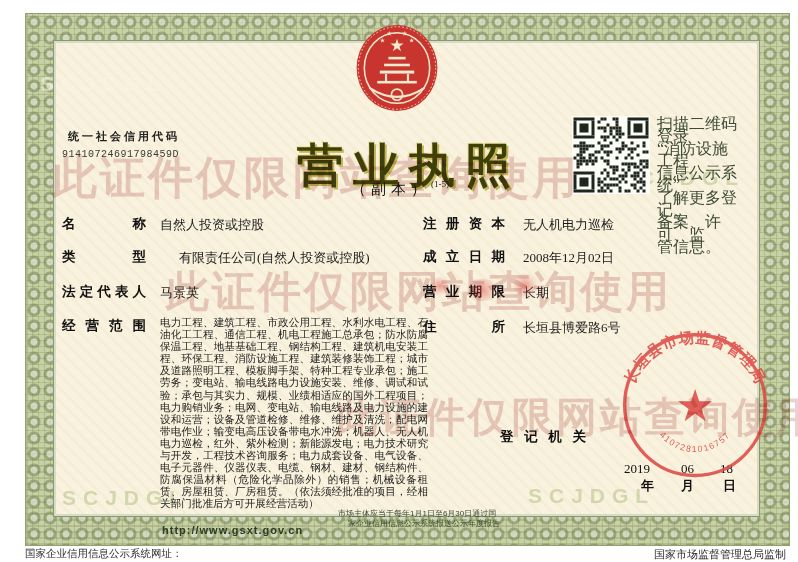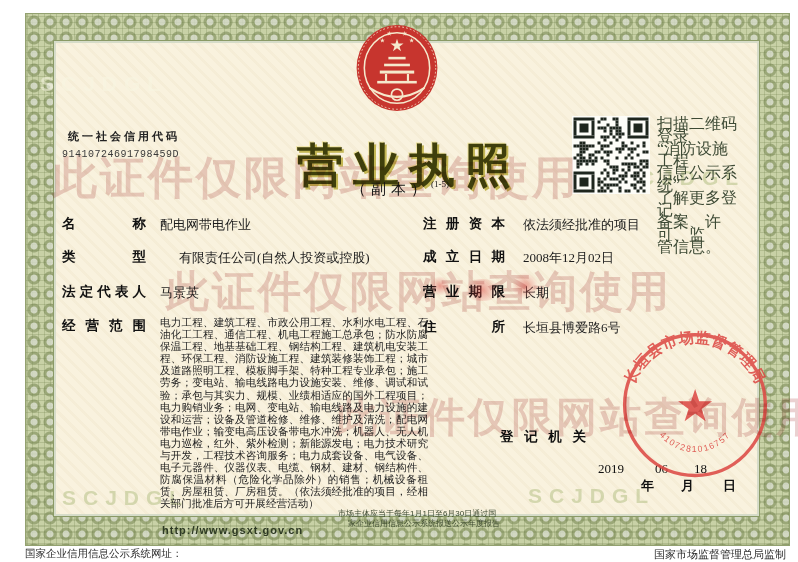--- a/index.html
+++ b/index.html
@@ -35,21 +35,21 @@
   .subtitle{font-size:15px;color:#151515;letter-spacing:5px;text-align:center;z-index:4;
             font-family:"Liberation Serif",serif;}
   .copyidx{font-size:9px;letter-spacing:0;vertical-align:7px;}
   .qr-cap{font-size:16px;line-height:12.3px;color:#3d4a35;z-index:4;font-family:"Liberation Serif",serif;}
   
   .flabel{font-size:13.5px;font-weight:bold;color:#111;z-index:4;}
   .char-justify{display:flex;justify-content:space-between;}
   .fvalue{font-family:"Liberation Serif",serif;font-size:13px;color:#1c1c1c;z-index:4;white-space:nowrap;}
   .scope{font-family:"Liberation Serif",serif;font-size:10.6px;line-height:12.1px;color:#222;
          text-align:justify;z-index:4;}
-  .dateval{font-family:"Liberation Serif",serif;font-size:13px;color:#111;z-index:4;}
+  .dateval{font-family:"Liberation Serif",serif;font-size:13px;color:#111;z-index:4;margin-left:26px;}
   .datelab{font-size:13px;font-weight:bold;color:#111;z-index:4;}
   
   .stamp{z-index:6;opacity:.88;filter:blur(.2px);}
   .smudge{border-radius:50%;z-index:6;
     background:radial-gradient(circle, rgba(221,75,70,.5), rgba(221,75,70,0) 70%);}
   
   .url{font-size:11px;font-weight:bold;color:#2e3a24;letter-spacing:1px;z-index:4;}
   .notice{font-size:8px;color:#38452c;z-index:4;white-space:nowrap;}
   .footer-txt{font-size:10.5px;color:#2b2b2b;z-index:4;font-family:"Liberation Serif",serif;}
 </style>
@@ -295,21 +295,21 @@
   <div>信息公示系统”</div>
   <div>了解更多登记、</div>
   <div>备案、许可、监</div>
   <div>管信息。</div>
 </div>
 
 <div class="abs flabel char-justify" style="left:62px;top:215px;width:84px;">
     <span>名</span>
     <span>称</span>
   </div>
-<div class="abs fvalue" style="left:160px;top:216px;">配电网带电作业</div>
+<div class="abs fvalue" style="left:160px;top:216px;">自然人投资或控股</div>
 
 <div class="abs flabel char-justify" style="left:62px;top:248px;width:84px;">
     <span>类</span>
     <span>型</span>
   </div>
 <div class="abs fvalue" style="left:160px;top:249px;margin-left:19px;">有限责任公司(自然人投资或控股)</div>
 
 <div class="abs flabel char-justify" style="left:62px;top:283px;width:84px;">
     <span>法</span>
     <span>定</span>
@@ -326,21 +326,21 @@
     <span>围</span>
   </div>
 <div class="abs scope" style="left:160px;top:317px;width:268px;">电力工程、建筑工程、市政公用工程、水利水电工程、石油化工工程、通信工程、机电工程施工总承包；防水防腐保温工程、地基基础工程、钢结构工程、建筑机电安装工程、环保工程、消防设施工程、建筑装修装饰工程；城市及道路照明工程、模板脚手架、特种工程专业承包；施工劳务；变电站、输电线路电力设施安装、维修、调试和试验；承包与其实力、规模、业绩相适应的国外工程项目；电力购销业务；电网、变电站、输电线路及电力设施的建设和运营；设备及管道检修、维修、维护及清洗；配电网带电作业；输变电高压设备带电水冲洗；机器人、无人机电力巡检，红外、紫外检测；新能源发电；电力技术研究与开发，工程技术咨询服务；电力成套设备、电气设备、电子元器件、仪器仪表、电缆、钢材、建材、钢结构件、防腐保温材料（危险化学品除外）的销售；机械设备租赁、房屋租赁、厂房租赁。（依法须经批准的项目，经相关部门批准后方可开展经营活动）</div>
 
 <div class="abs flabel char-justify" style="left:423px;top:215px;width:82px;">
     <span>注</span>
     <span>册</span>
     <span>资</span>
     <span>本</span>
   </div>
-<div class="abs fvalue" style="left:523px;top:216px;">依法须经批准的项目</div>
+<div class="abs fvalue" style="left:523px;top:216px;">无人机电力巡检</div>
 
 <div class="abs flabel char-justify" style="left:423px;top:248px;width:82px;">
     <span>成</span>
     <span>立</span>
     <span>日</span>
     <span>期</span>
   </div>
 <div class="abs fvalue" style="left:523px;top:249px;">2008年12月02日</div>
 
 <div class="abs flabel char-justify" style="left:423px;top:283px;width:82px;">

